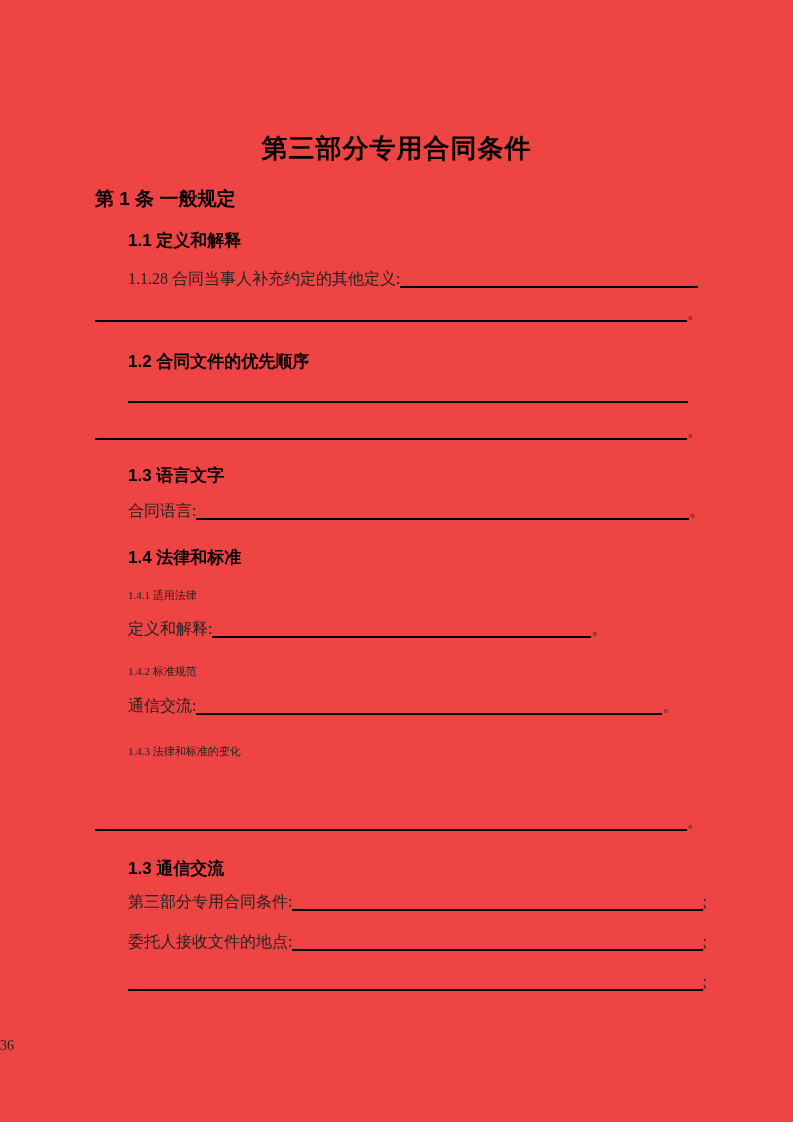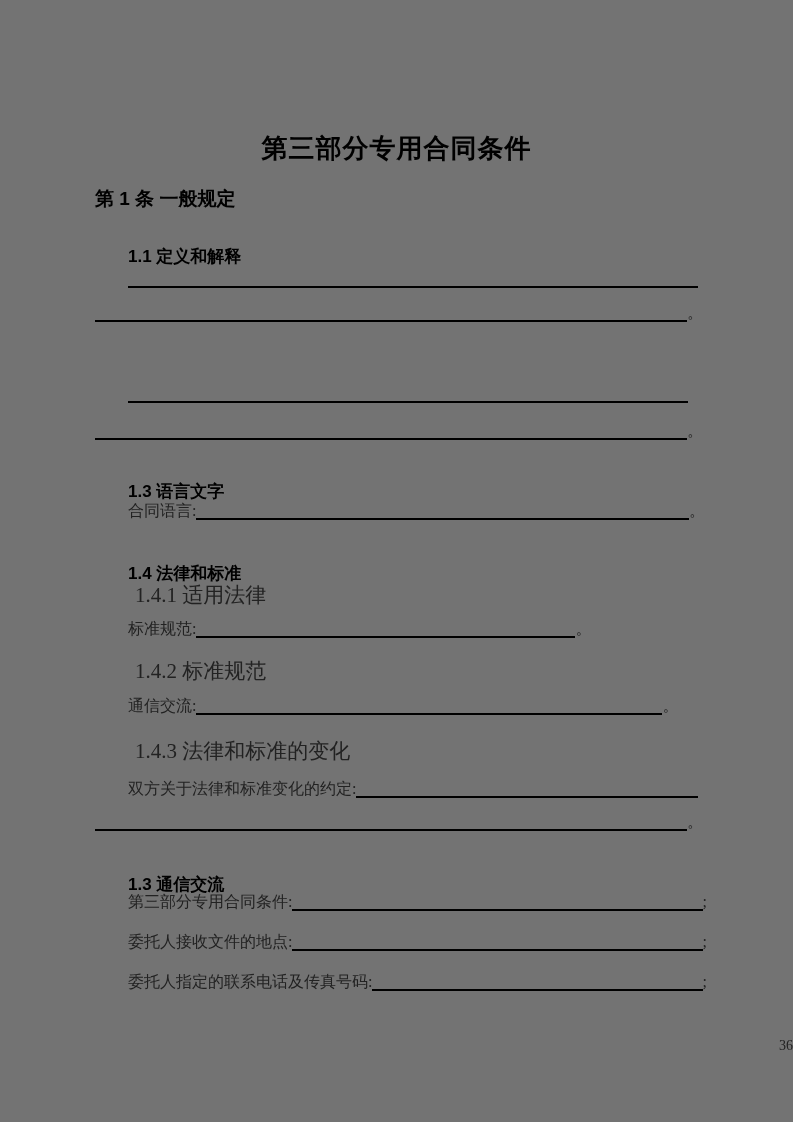--- a/index.html
+++ b/index.html
@@ -1,19 +1,19 @@
 <!DOCTYPE html>
 <html><head>
 <meta charset="utf-8">
 <style>
   html,body{margin:0;padding:0;background:#ffffff;}
   .page{
     position:relative;
     width:793px;height:1122px;
-    background:#737373;
+    background:#ef4444;
     color:#1c1c1c;
     font-family:"Liberation Serif","DejaVu Serif",serif;
     overflow:hidden;
   }
   .doc-title{
     position:absolute;left:0;top:131px;width:100%;
     text-align:center;
     font-family:"Liberation Sans","DejaVu Sans",sans-serif;
     font-weight:bold;font-size:26px;color:#000;
     letter-spacing:1px;
@@ -22,61 +22,62 @@
     position:absolute;left:95px;top:186px;
     font-family:"Liberation Sans","DejaVu Sans",sans-serif;
     font-weight:bold;font-size:19px;color:#000;
     white-space:pre;
   }
   .h2{
     position:absolute;left:128px;
     font-family:"Liberation Sans","DejaVu Sans",sans-serif;
     font-weight:bold;font-size:17px;color:#000;
     white-space:pre;
-    margin-top:16px;
   }
   .txt{
-    position:absolute;left:135px;
-    font-size:21px;line-height:19px;color:#222;
+    position:absolute;left:128px;
+    font-size:11px;line-height:19px;color:#222;
     white-space:pre;
   }
   .row{
     position:absolute;
     display:flex;align-items:stretch;
     font-size:16px;line-height:19px;height:19px;color:#222;
   }
   .row .lbl{white-space:pre;flex:0 0 auto;}
   .row .blank{border-bottom:2px solid #000;}
   .row .blank.grow{flex:1 1 auto;}
   .row .punct{flex:0 0 auto;white-space:pre;}
   .page-number{
     position:absolute;left:0;top:1038px;width:100%;
-    text-align:right;font-size:14px;color:#222;
+    text-align:left;font-size:14px;color:#222;
   }
 </style>
 </head>
 <body>
 
 <div class="page">
 
   <div class="doc-title">第三部分专用合同条件</div>
 
   <div class="clause-heading">第 1 条 一般规定</div>
 
   <div class="h2" style="top:229px">1.1 定义和解释</div>
 
   <div class="row" style="left:128px;top:269px;width:570px">
+    <span class="lbl">1.1.28 合同当事人补充约定的其他定义:</span>
     <span class="blank grow"></span>
   </div>
 
   <div class="row" style="left:95px;top:303px;width:609px">
     <span class="blank" style="width:592px"></span>
     <span class="punct">。</span>
   </div>
 
+  <div class="h2" style="top:350px">1.2 合同文件的优先顺序</div>
 
   <div class="row" style="left:128px;top:384px;width:560px">
     <span class="blank grow"></span>
   </div>
 
   <div class="row" style="left:95px;top:421px;width:609px">
     <span class="blank" style="width:592px"></span>
     <span class="punct">。</span>
   </div>
 
@@ -86,39 +87,35 @@
     <span class="lbl">合同语言:</span>
     <span class="blank grow"></span>
     <span class="punct">。</span>
   </div>
 
   <div class="h2" style="top:546px">1.4 法律和标准</div>
 
   <div class="txt" style="top:586px">1.4.1 适用法律</div>
 
   <div class="row" style="left:128px;top:619px">
-    <span class="lbl">标准规范:</span>
+    <span class="lbl">定义和解释:</span>
     <span class="blank" style="width:379px"></span>
     <span class="punct">。</span>
   </div>
 
   <div class="txt" style="top:662px">1.4.2 标准规范</div>
 
   <div class="row" style="left:128px;top:696px">
     <span class="lbl">通信交流:</span>
     <span class="blank" style="width:466px"></span>
     <span class="punct">。</span>
   </div>
 
   <div class="txt" style="top:742px">1.4.3 法律和标准的变化</div>
 
-  <div class="row" style="left:128px;top:779px;width:570px">
-    <span class="lbl">双方关于法律和标准变化的约定:</span>
-    <span class="blank grow"></span>
-  </div>
 
   <div class="row" style="left:95px;top:812px;width:609px">
     <span class="blank" style="width:592px"></span>
     <span class="punct">。</span>
   </div>
 
   <div class="h2" style="top:857px">1.3 通信交流</div>
 
   <div class="row" style="left:128px;top:892px;width:579px">
     <span class="lbl">第三部分专用合同条件:</span>
@@ -126,20 +123,19 @@
     <span class="punct">;</span>
   </div>
 
   <div class="row" style="left:128px;top:932px;width:579px">
     <span class="lbl">委托人接收文件的地点:</span>
     <span class="blank grow"></span>
     <span class="punct">;</span>
   </div>
 
   <div class="row" style="left:128px;top:972px;width:579px">
-    <span class="lbl">委托人指定的联系电话及传真号码:</span>
     <span class="blank grow"></span>
     <span class="punct">;</span>
   </div>
 
   <div class="page-number">36</div>
 
 </div>
 
 </body></html>

